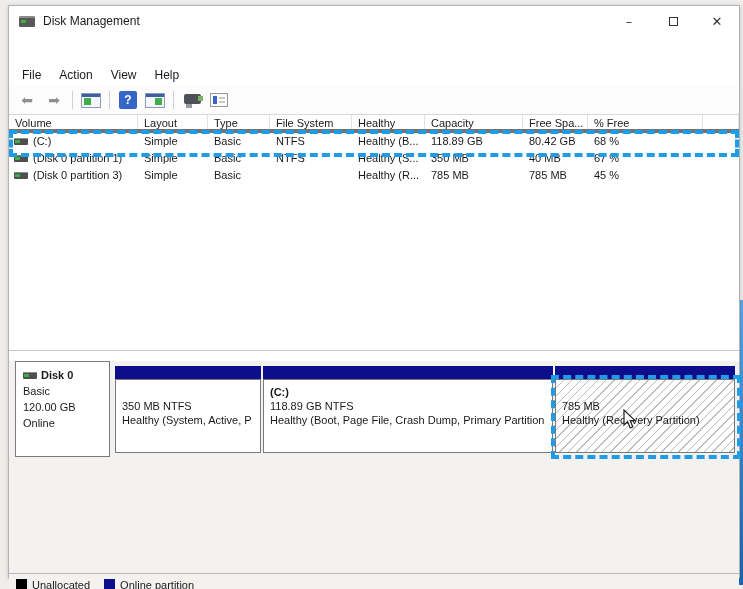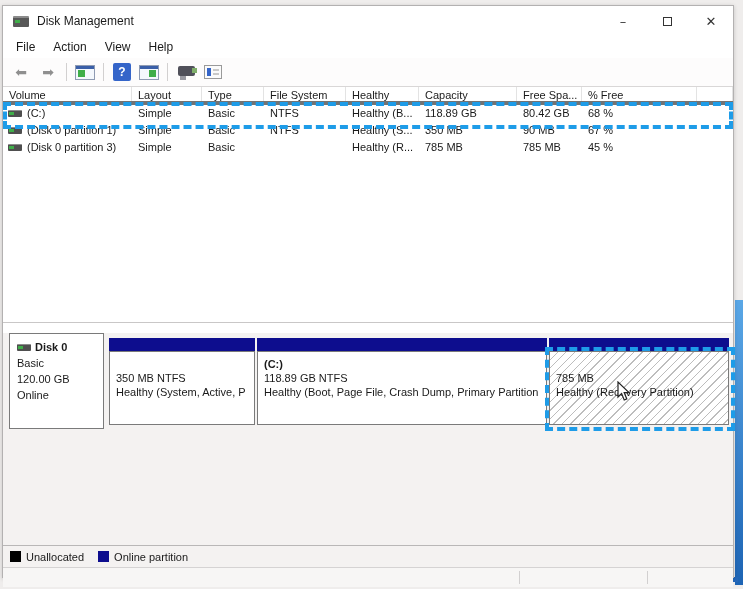--- a/index.html
+++ b/index.html
@@ -6,36 +6,36 @@
   html,body { width:743px; height:589px; }
   body { font-family:"Liberation Sans", sans-serif; background:#eceaea; color:#1a1a1a; }
   .stage { position:relative; width:743px; height:589px; overflow:hidden; background:#efedec; }
 
   
   .artifact-right { position:absolute; left:735px; top:300px; width:8px; height:285px;
       background:linear-gradient(180deg,#5aa7e6,#1d64b4); }
   .artifact-bottom-blue { position:absolute; left:340px; top:577px; width:398px; height:5px; background:#2567b8; }
   .artifact-bottom-dark { position:absolute; left:270px; top:577px; width:28px; height:4px; background:#3a3a3a; }
 
-  .window { position:absolute; left:2px; top:5px; width:732px; height:573px; background:#ffffff;
+  .window { position:absolute; left:8px; top:5px; width:732px; height:573px; background:#ffffff;
       border:1px solid #b3b1b1; box-shadow:0 1px 4px rgba(0,0,0,.18); }
 
   
   .titlebar { height:30px; display:flex; align-items:center; padding-left:10px; background:#ffffff; }
   .app-icon { position:relative; width:16px; height:11px; background:#585858; border-radius:1px;
       border-top:2px solid #8b8b8b; margin-right:8px; flex:0 0 auto; }
   .app-icon .light { position:absolute; left:2px; top:2px; width:5px; height:3px; background:#3fae49; }
   .title { font-size:12px; }
   .win-controls { margin-left:auto; display:flex; height:30px; }
   .wc { width:44px; height:30px; border:none; background:transparent; font-size:13px; color:#333;
       display:flex; align-items:center; justify-content:center; font-family:"DejaVu Sans", sans-serif; }
   .max-box { display:inline-block; width:9px; height:9px; border:1px solid #333; }
 
   
-  .menubar { height:22px; display:flex; align-items:center; padding-left:4px; font-size:12px; background:#fff; }
+  .menubar { height:22px; display:flex; align-items:center; padding-left:4px; font-size:12px; background:#fff;margin-top:28px; }
   .menu-item { padding:2px 9px; }
 
   
   .toolbar { height:29px; display:flex; align-items:center; padding-left:6px; gap:3px;
       background:#fdfcfc; border-bottom:1px solid #d9d7d7; }
   .tb { border:none; background:transparent; width:24px; height:24px; display:flex;
       align-items:center; justify-content:center; }
   .arrow { font-family:"DejaVu Sans", sans-serif; font-size:14px; color:#8f8f8f; line-height:1; }
   .tsep { width:1px; height:18px; background:#d2d0d0; margin:0 3px; }
   .win-icon { position:relative; width:20px; height:15px; background:#f4f8fd; border:1px solid #8f9bb3; }
@@ -211,21 +211,21 @@
             <span class="vol-icon">
               <span class="light"></span>
             </span>
             <span>(Disk 0 partition 1)</span>
           </div>
         <div class="cell">Simple</div>
         <div class="cell">Basic</div>
         <div class="cell">NTFS</div>
         <div class="cell">Healthy (S...</div>
         <div class="cell">350 MB</div>
-        <div class="cell">90 MB</div>
+        <div class="cell">40 MB</div>
         <div class="cell">67 %</div>
         <div class="cell"></div>
       </div>
 
       <div class="lv-grid lv-row">
         <div class="cell vol">
             <span class="vol-icon">
               <span class="light"></span>
             </span>
             <span>(Disk 0 partition 3)</span>

